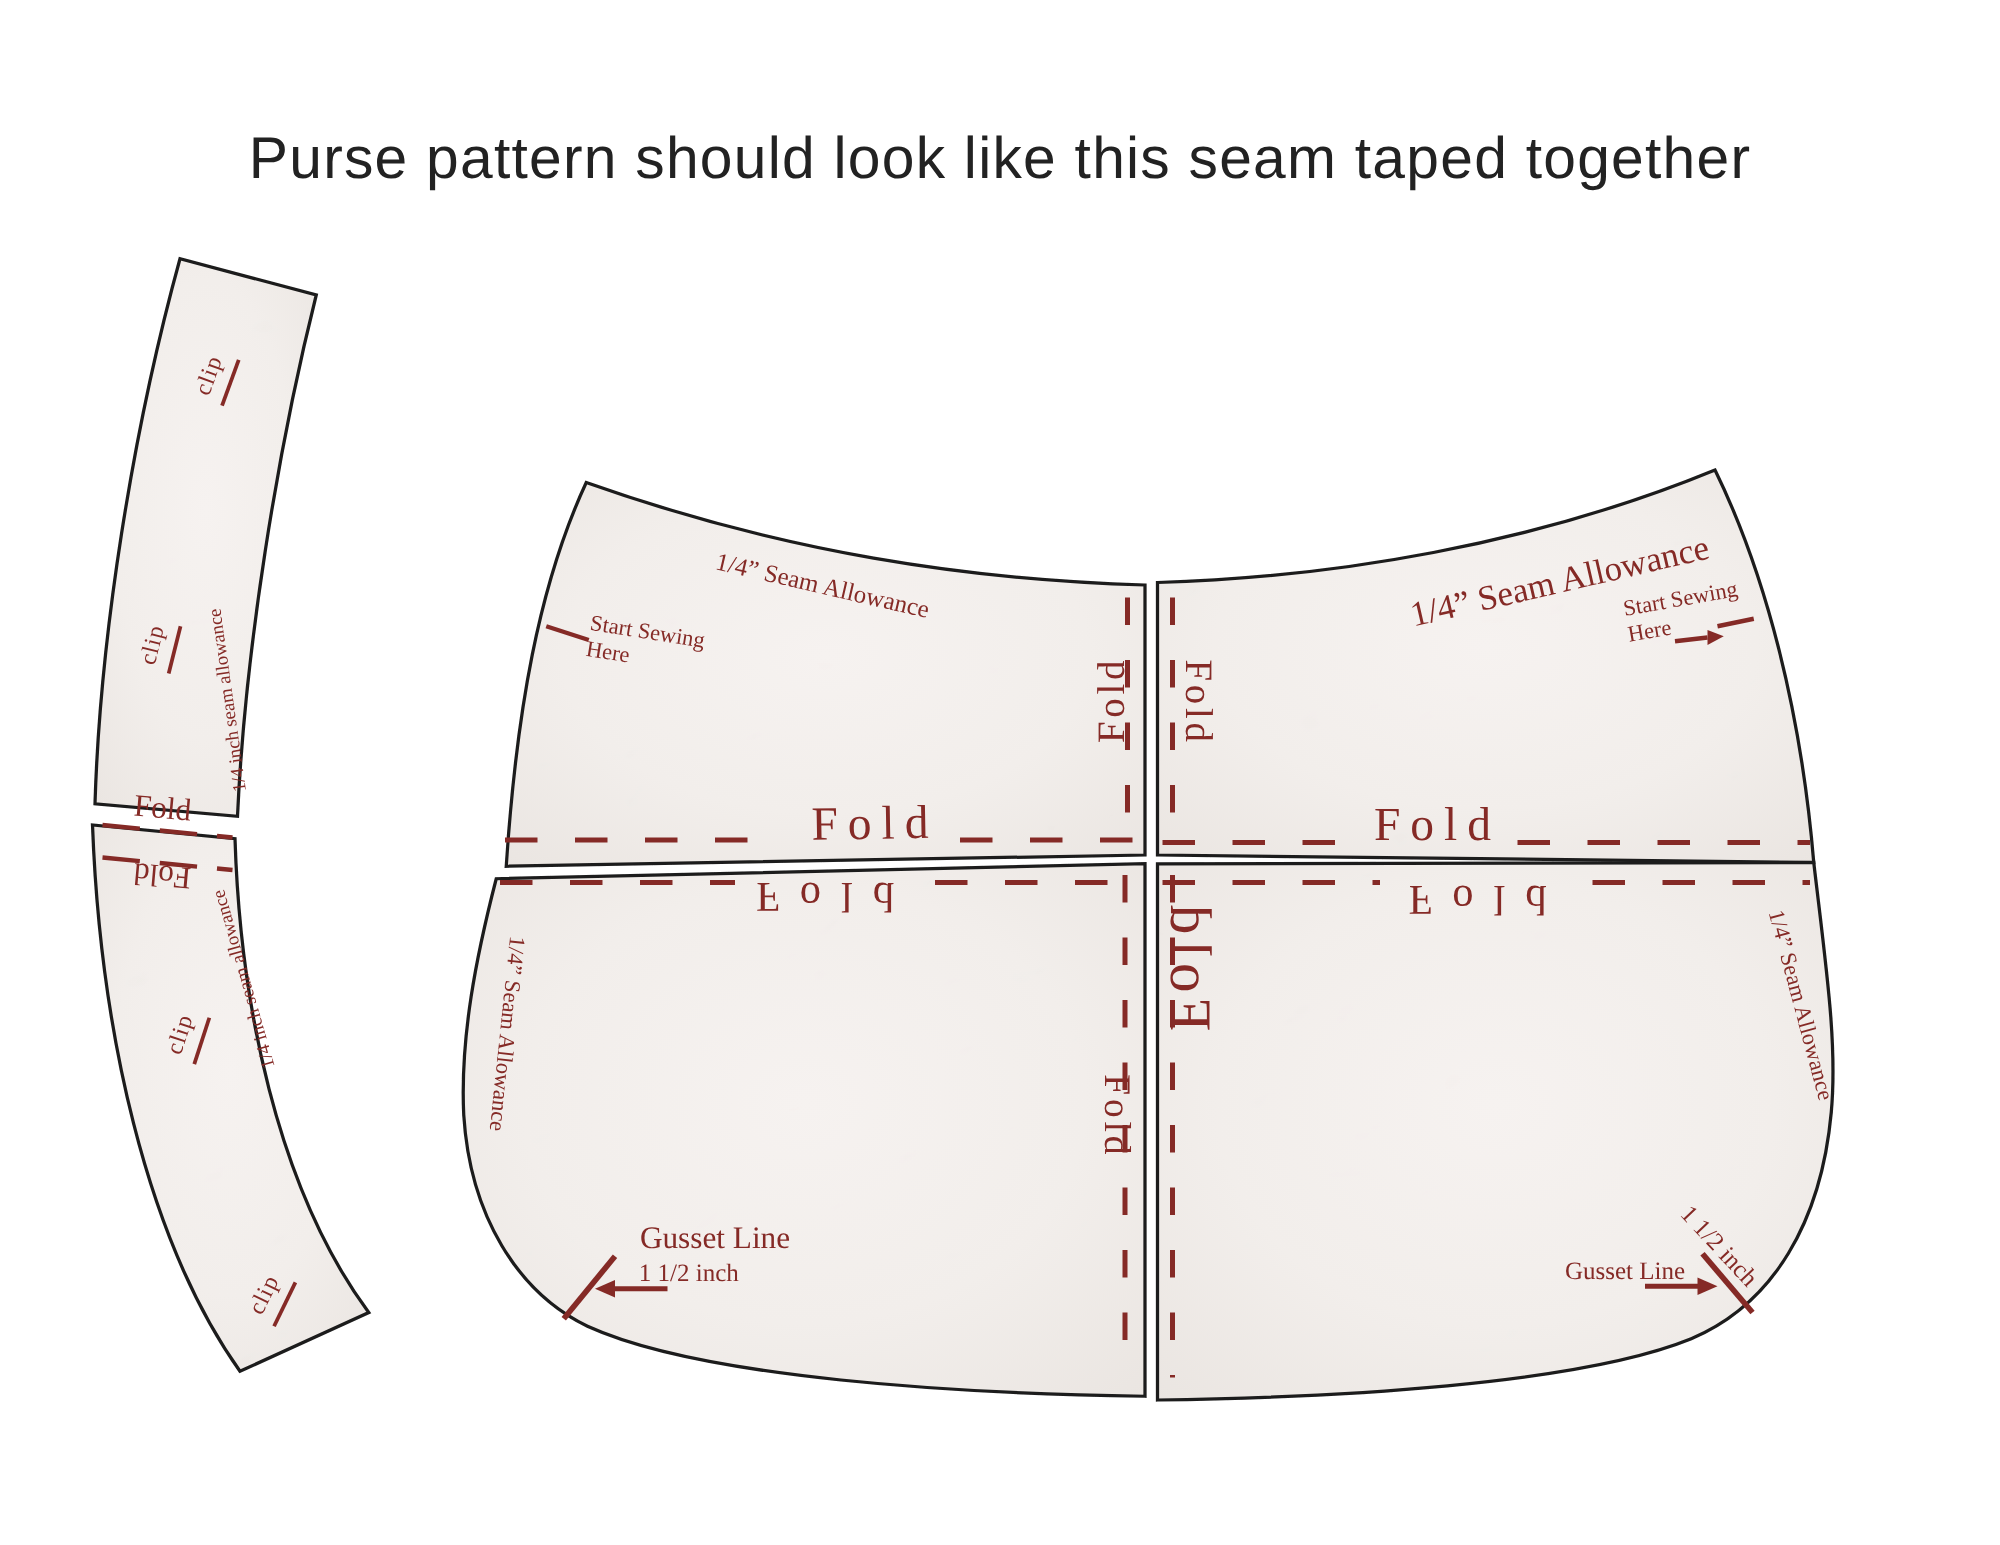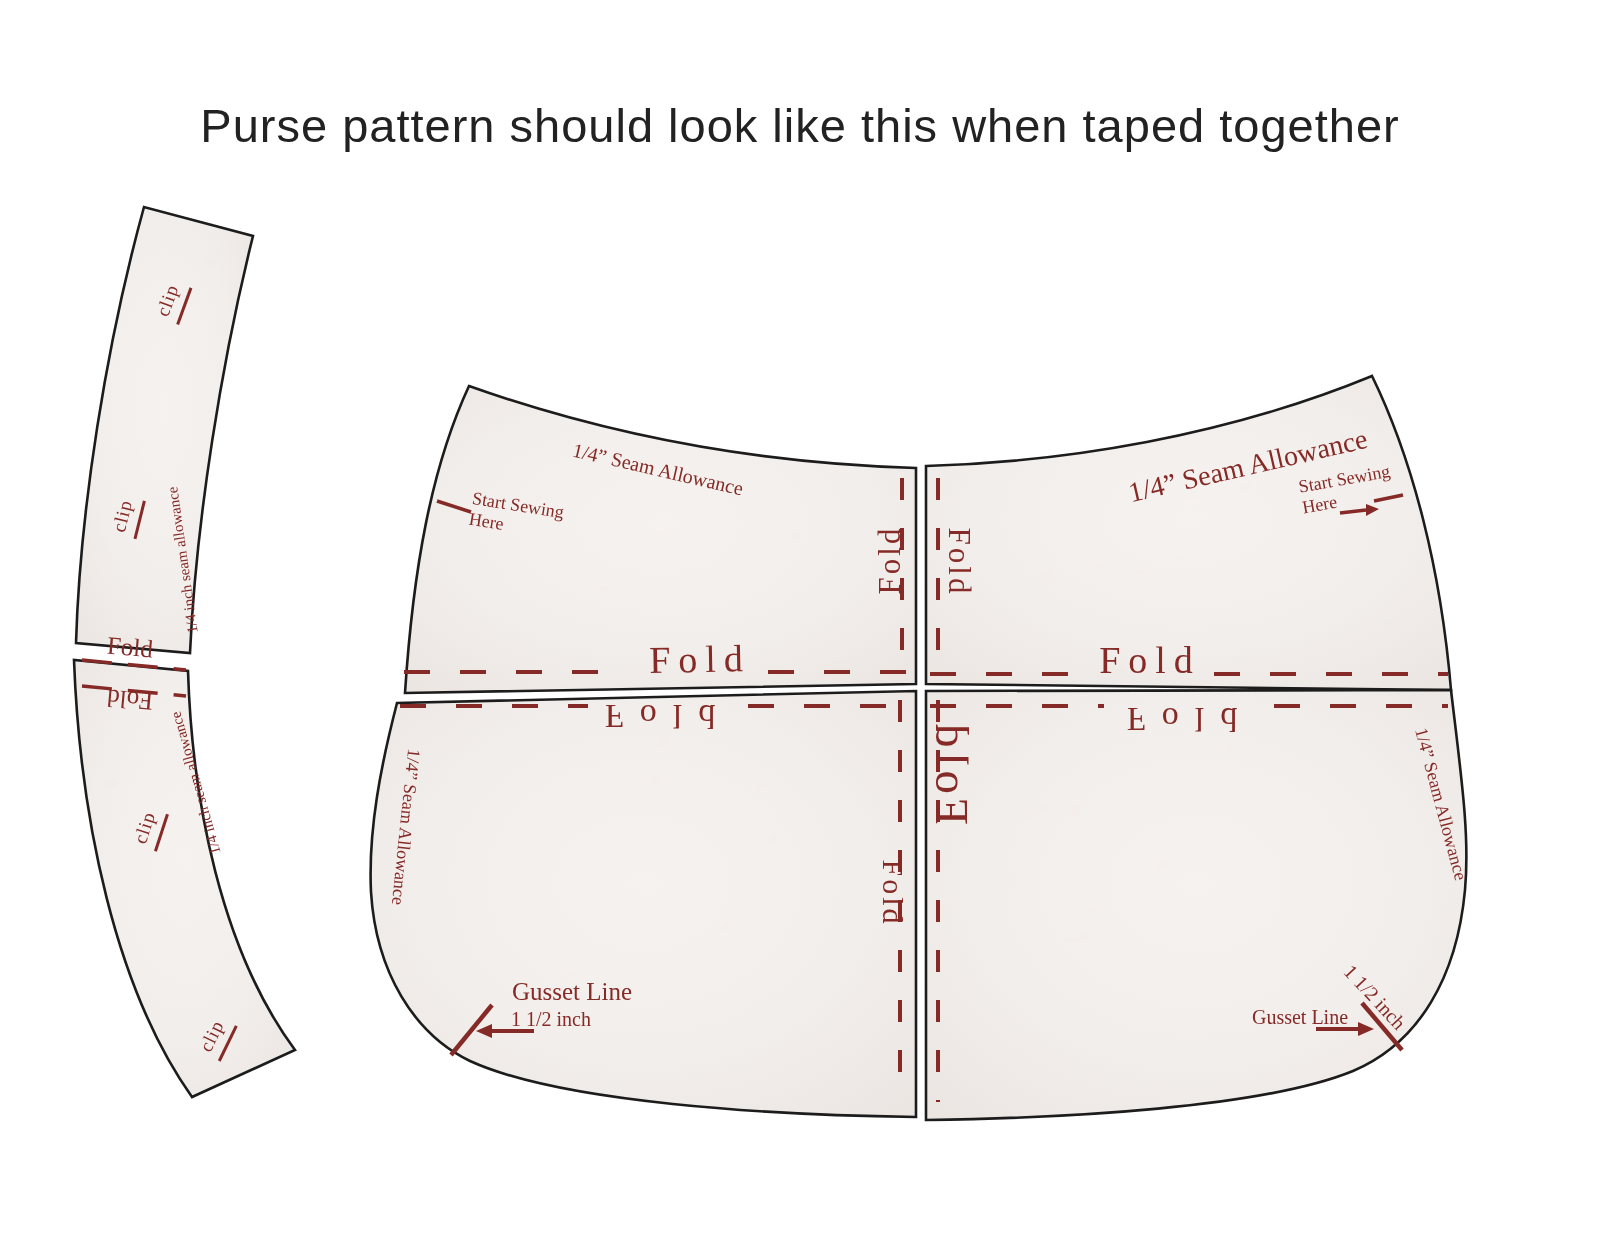--- a/index.html
+++ b/index.html
@@ -15,21 +15,21 @@
   .clip{border-bottom:3px solid var(--red);padding:0 3px 7px 3px;letter-spacing:1px;}
   .ssblock{position:absolute;color:var(--red);line-height:1.18;white-space:nowrap;
            transform:rotate(var(--r,0deg));transform-origin:left top;}
   :root{--red:#852a26;}
 </style>
 </head>
 <body>
 
 <div class="stage">
 
-  <h1 class="title">Purse pattern should look like this when taped together</h1>
+  <h1 class="title">Purse pattern should look like this seam taped together</h1>
 
   <svg class="marks" width="1600" height="1236" viewBox="0 0 1600 1236">
     <defs>
       <radialGradient id="paperGrad" cx="50%" cy="45%" r="75%">
         <stop offset="0%" stop-color="#f6f2f0"></stop>
         <stop offset="55%" stop-color="#f2eeeb"></stop>
         <stop offset="100%" stop-color="#eae5e1"></stop>
       </radialGradient>
       <filter id="crumple" x="-5%" y="-5%" width="110%" height="110%">
         <feTurbulence type="fractalNoise" baseFrequency="0.013 0.016" numOctaves="3" seed="7" result="n"></feTurbulence>

